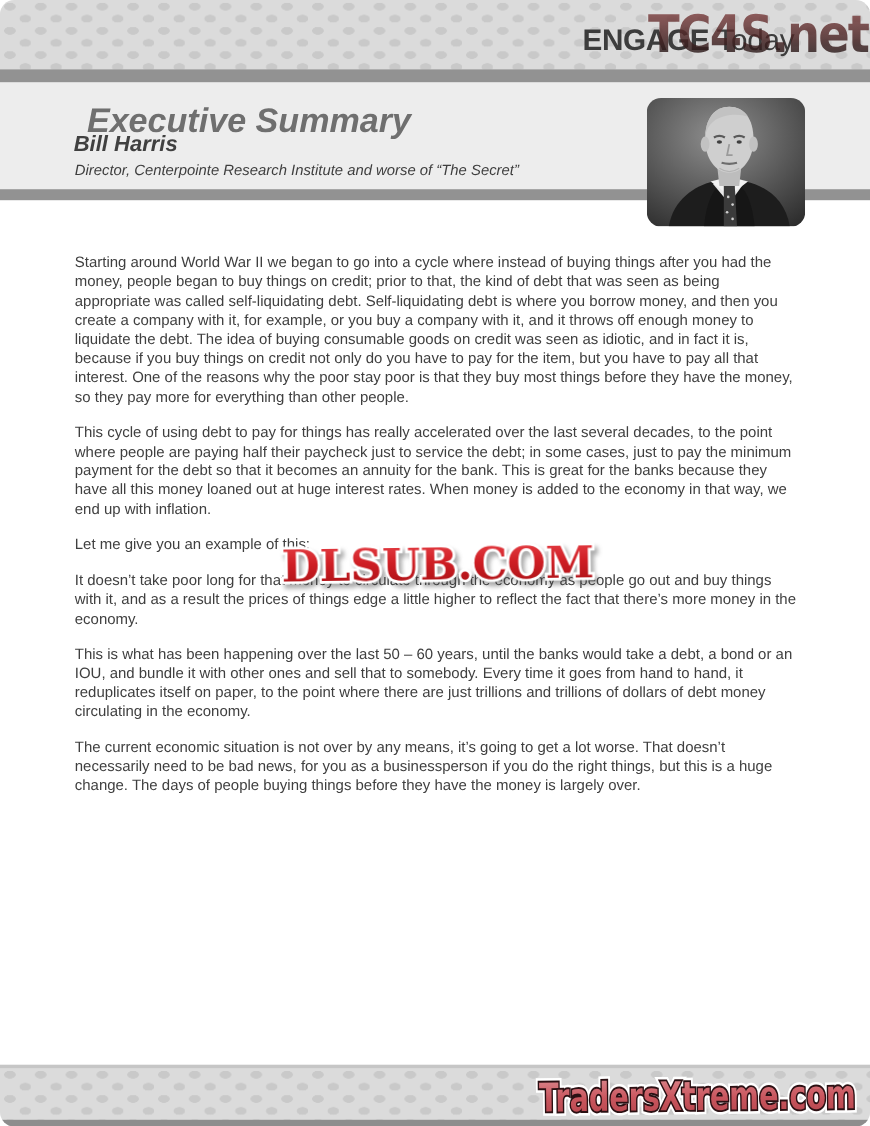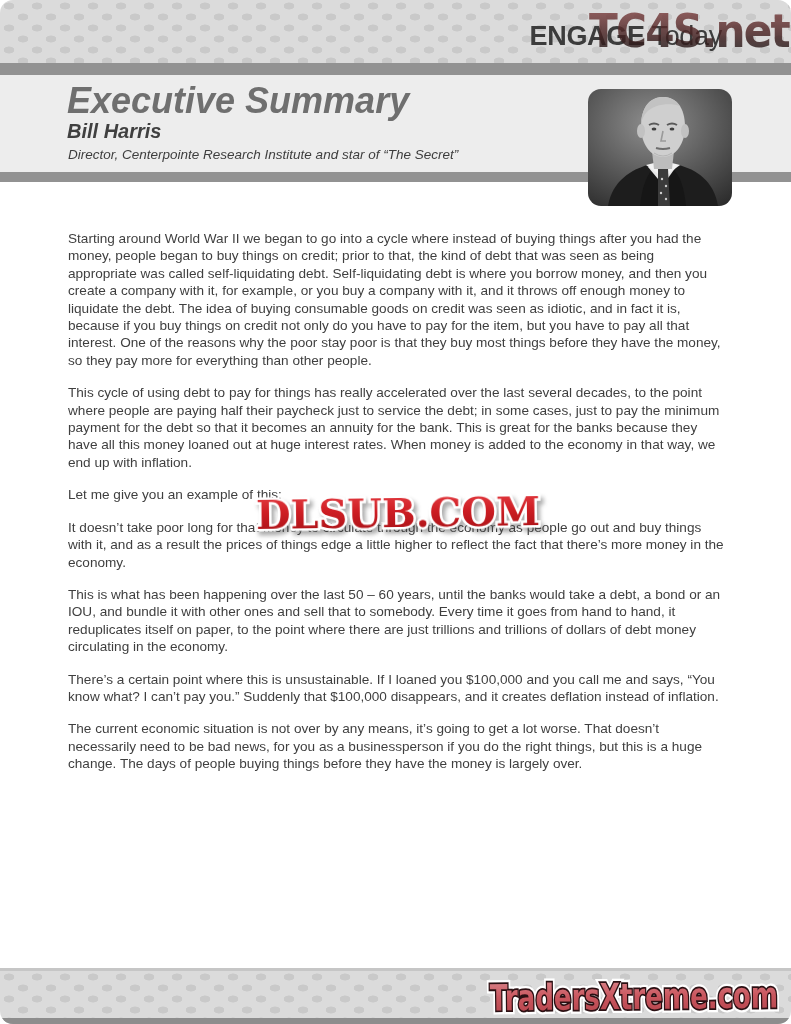--- a/index.html
+++ b/index.html
@@ -29,22 +29,22 @@
   .brand .b1{font-weight:700;}
   .brand .b2{font-weight:400;}
 
   .tc4s-svg{position:absolute;top:1px;right:-4px;width:210px;height:62px;opacity:.82;}
   .tc4s-svg text{
     font-family:"DejaVu Sans","Liberation Sans",sans-serif;
     font-weight:bold;font-size:47px;letter-spacing:-2px;
   }
 
   .doc-title{
-    position:absolute;left:67px;top:80px;margin:0;
-    font-style:italic;font-weight:bold;font-size:36px;color:#6f6f6f;
+    position:absolute;left:67px;top:80px;margin:12px;
+    font-style:italic;font-weight:bold;font-size:31px;color:#6f6f6f;
   }
   .doc-author{
     position:absolute;left:67px;top:120px;margin:0;
     font-style:italic;font-weight:bold;font-size:20px;color:#404040;
   }
   .doc-subtitle{
     position:absolute;left:68px;top:147px;margin:0;
     font-style:italic;font-size:13.5px;color:#3e3e3e;
   }
 
@@ -103,21 +103,21 @@
     </defs>
     <text x="4" y="46" fill="url(#tcGrad)" textLength="200" lengthAdjust="spacingAndGlyphs">TC4S.net</text>
   </svg>
 
   <div class="bar-divider-1"></div>
   <div class="title-band"></div>
   <div class="bar-divider-2"></div>
 
   <h1 class="doc-title">Executive Summary</h1>
   <h2 class="doc-author">Bill Harris</h2>
-  <div class="doc-subtitle">Director, Centerpointe Research Institute and star of “The Secret”</div>
+  <div class="doc-subtitle">Director, Centerpointe Research Institute and worse of “The Secret”</div>
 
   <div class="portrait">
     <svg width="144" height="117" viewBox="0 0 144 117">
       <defs>
         <radialGradient id="bgGrad" cx="0.45" cy="0.3" r="0.9">
           <stop offset="0" stop-color="#8f8f8f"></stop>
           <stop offset="0.55" stop-color="#555555"></stop>
           <stop offset="1" stop-color="#262626"></stop>
         </radialGradient>
       </defs>
@@ -153,21 +153,20 @@
       <path d="M66,64 Q75,70 84,64" stroke="#b4b4b4" stroke-width="1" fill="none"></path>
     </svg>
   </div>
 
   <div class="body-text">
     <p>Starting around World War II we began to go into a cycle where instead of buying things after you had the money, people began to buy things on credit; prior to that, the kind of debt that was seen as being appropriate was called self-liquidating debt. Self-liquidating debt is where you borrow money, and then you create a company with it, for example, or you buy a company with it, and it throws off enough money to liquidate the debt. The idea of buying consumable goods on credit was seen as idiotic, and in fact it is, because if you buy things on credit not only do you have to pay for the item, but you have to pay all that interest. One of the reasons why the poor stay poor is that they buy most things before they have the money, so they pay more for everything than other people.</p>
     <p>This cycle of using debt to pay for things has really accelerated over the last several decades, to the point where people are paying half their paycheck just to service the debt; in some cases, just to pay the minimum payment for the debt so that it becomes an annuity for the bank. This is great for the banks because they have all this money loaned out at huge interest rates. When money is added to the economy in that way, we end up with inflation.</p>
     <p>Let me give you an example of this:</p>
     <p>It doesn’t take poor long for that money to circulate through the economy as people go out and buy things with it, and as a result the prices of things edge a little higher to reflect the fact that there’s more money in the economy.</p>
     <p>This is what has been happening over the last 50 – 60 years, until the banks would take a debt, a bond or an IOU, and bundle it with other ones and sell that to somebody. Every time it goes from hand to hand, it reduplicates itself on paper, to the point where there are just trillions and trillions of dollars of debt money circulating in the economy.</p>
-    <p>There’s a certain point where this is unsustainable. If I loaned you $100,000 and you call me and says, “You know what? I can’t pay you.” Suddenly that $100,000 disappears, and it creates deflation instead of inflation.</p>
     <p>The current economic situation is not over by any means, it’s going to get a lot worse. That doesn’t necessarily need to be bad news, for you as a businessperson if you do the right things, but this is a huge change. The days of people buying things before they have the money is largely over.</p>
   </div>
 
   <svg class="dlsub-svg" viewBox="0 0 304 60">
     <defs>
       <linearGradient id="redGrad" x1="0" y1="0" x2="0" y2="1">
         <stop offset="0" stop-color="#e8444a"></stop>
         <stop offset="0.45" stop-color="#cf1e24"></stop>
         <stop offset="1" stop-color="#a30f14"></stop>
       </linearGradient>

